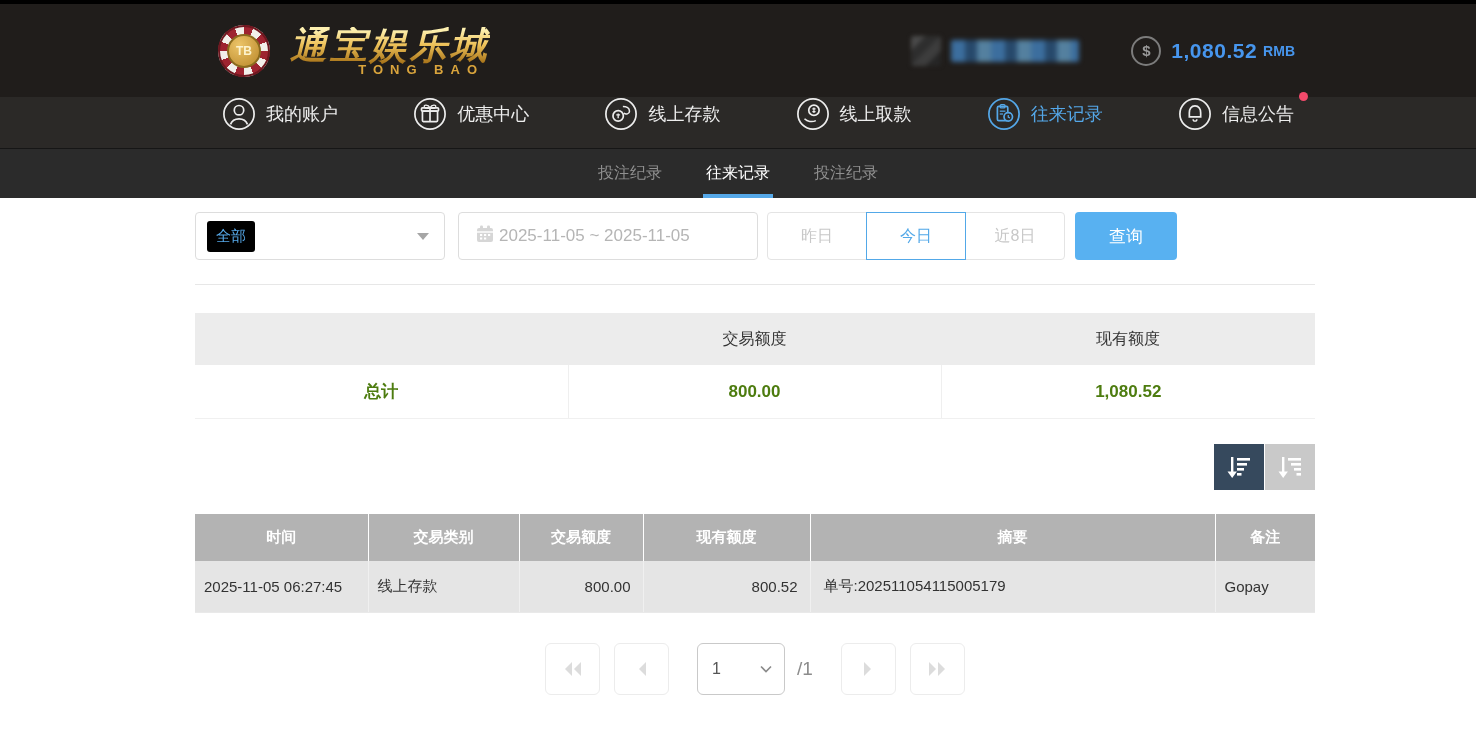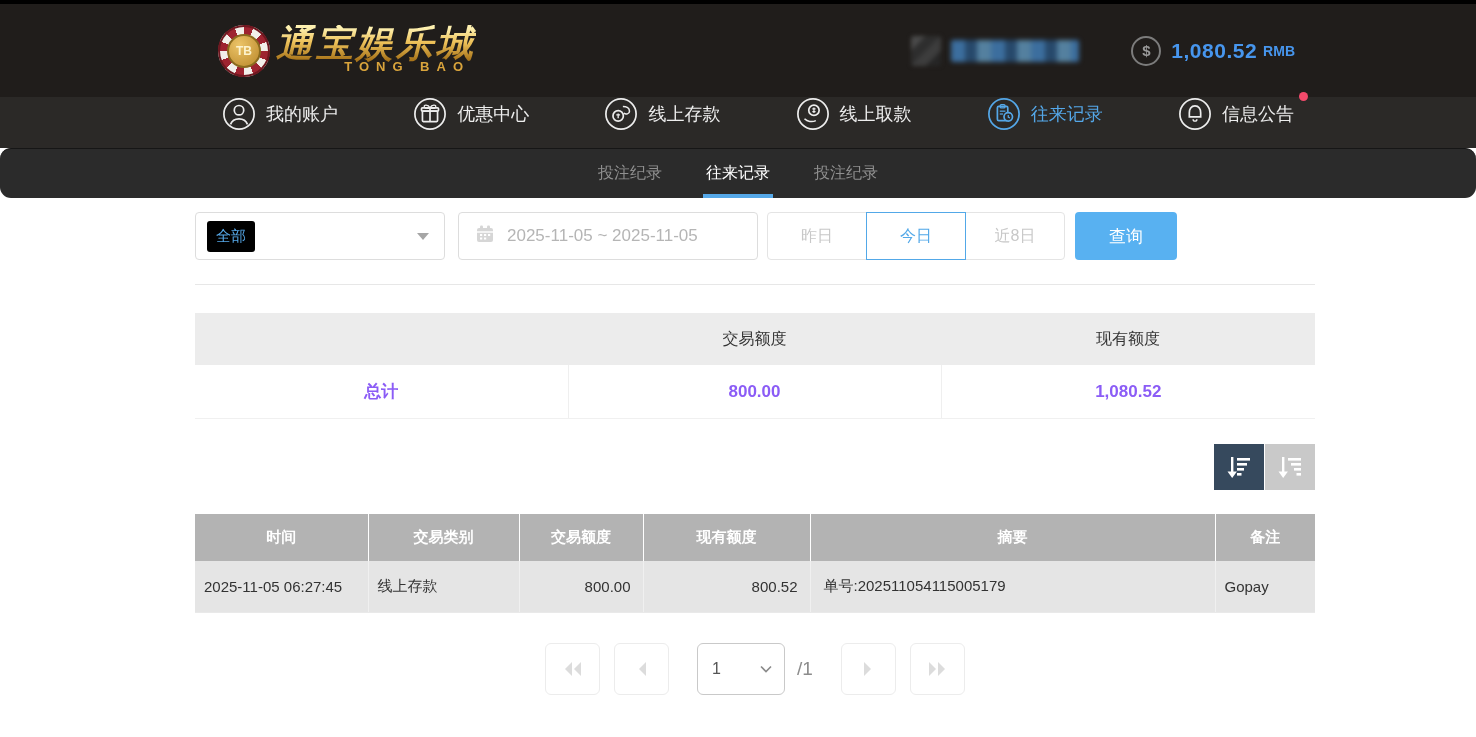--- a/index.html
+++ b/index.html
@@ -4,21 +4,21 @@
 <style>
   html,body{margin:0;padding:0;}
   body{
     width:1476px;height:737px;background:#fff;overflow:hidden;position:relative;
     font-family:"Liberation Sans","DejaVu Sans",sans-serif;
     -webkit-font-smoothing:antialiased;
   }
   .topstrip{height:4px;background:#000;}
   
   .app-header{height:93px;background:#201d1b;display:flex;align-items:center;justify-content:space-between;padding:0 181px 0 218px;}
-  .logo{display:flex;align-items:flex-start;gap:6px;cursor:pointer;}
+  .logo{display:flex;align-items:flex-end;gap:20px;cursor:pointer;}
   .chip{width:52px;height:52px;border-radius:50%;
     background:repeating-conic-gradient(#9e2330 0 22.5deg,#f2efea 22.5deg 45deg);
     display:flex;align-items:center;justify-content:center;box-shadow:0 0 0 2px #6d1820 inset;}
   .chip-inner{width:30px;height:30px;border-radius:50%;
     background:radial-gradient(circle at 35% 30%,#ecc468,#b9872a);
     border:2px solid #8a6a1e;color:#fdf3cd;font-size:12px;font-weight:bold;
     display:flex;align-items:center;justify-content:center;}
   .logo-text{display:flex;flex-direction:column;}
   .logo-title{font-family:"Liberation Serif","DejaVu Serif",serif;font-style:italic;font-weight:bold;
     font-size:37px;letter-spacing:3px;line-height:1.05;
@@ -34,42 +34,42 @@
     display:flex;align-items:center;justify-content:center;font-size:15px;font-weight:bold;margin-right:10px;}
   .balance-amount{color:#4796ee;font-size:21px;font-weight:bold;letter-spacing:.5px;}
   .balance-currency{color:#4796ee;font-size:14px;font-weight:bold;margin-left:6px;}
   
   .main-nav{height:51px;background:#2b2927;display:flex;align-items:flex-start;justify-content:space-between;padding:0 182px 0 222px;}
   .nav-item{display:flex;align-items:center;gap:10px;color:#ededed;font-size:18px;position:relative;cursor:pointer;white-space:nowrap;}
   .nav-item.active{color:#54a7e8;}
   .nav-item svg{display:block;}
   .badge-dot{position:absolute;top:-5px;right:-14px;width:9px;height:9px;border-radius:50%;background:#f24a6b;}
   
-  .subnav{height:49px;background:#2b2b2b;border-top:1px solid #161616;display:flex;align-items:stretch;justify-content:center;gap:38px;border-radius:11px;}
+  .subnav{height:49px;background:#2b2b2b;border-top:1px solid #161616;display:flex;align-items:stretch;justify-content:center;gap:38px;}
   .subtab{display:flex;align-items:center;color:#8f8f8f;font-size:16px;position:relative;padding:0 3px;cursor:pointer;}
   .subtab.active{color:#fff;}
   .subtab.active::after{content:'';position:absolute;left:0;right:0;bottom:0;height:4px;background:#55a8e8;}
   
   .content{width:1120px;margin-left:195px;}
   .filter-row{display:flex;margin-top:14px;height:48px;}
   .type-select{width:250px;border:1px solid #ddd;border-radius:4px;display:flex;align-items:center;justify-content:space-between;padding:0 15px 0 11px;cursor:pointer;background:#fff;box-sizing:border-box;}
   .type-tag{background:#000000;color:#55a8e8;font-size:15px;padding:6px 9px;border-radius:3px;}
   .caret-down{width:0;height:0;border-left:6px solid transparent;border-right:6px solid transparent;border-top:7px solid #a6a6a6;}
-  .date-field{width:300px;margin-left:13px;border:1px solid #ddd;border-radius:4px;display:flex;align-items:center;gap:12px;padding:0 16px;color:#b5b5b5;font-size:17px;cursor:pointer;background:#fff;box-sizing:border-box;white-space:nowrap;}
+  .date-field{width:300px;margin-left:13px;border:1px solid #ddd;border-radius:4px;display:flex;align-items:center;gap:4px;padding:0 16px;color:#b5b5b5;font-size:17px;cursor:pointer;background:#fff;box-sizing:border-box;white-space:nowrap;}
   .quick-group{display:flex;margin-left:9px;}
   .quick-btn{width:100px;border:1px solid #e4e4e4;background:#fff;color:#c8c8c8;font-size:16px;display:flex;align-items:center;justify-content:center;margin-left:-1px;cursor:pointer;box-sizing:border-box;position:relative;}
   .quick-btn:first-child{border-radius:4px 0 0 4px;margin-left:0;}
   .quick-btn:last-child{border-radius:0 4px 4px 0;}
   .quick-btn.active{border:1px solid #52a8e8;color:#52a8e8;z-index:2;}
   .search-btn{width:102px;margin-left:10px;background:#58b1f1;color:#fff;font-size:17px;border:none;border-radius:4px;display:flex;align-items:center;justify-content:center;cursor:pointer;}
   .divider{border-top:1px solid #e7e7e7;margin-top:24px;}
   
   .summary-table{width:100%;margin-top:28px;border-collapse:collapse;table-layout:fixed;}
   .summary-table th{background:#ececec;height:50px;font-weight:400;color:#333;font-size:16px;text-align:center;}
-  .summary-table td{height:51px;text-align:center;color:#8b5cf6;font-size:17px;font-weight:600;border-bottom:1px solid #f0f0f0;}
+  .summary-table td{height:51px;text-align:center;color:#4d7c0f;font-size:17px;font-weight:600;border-bottom:1px solid #f0f0f0;}
   .summary-table td:not(:last-child){border-right:1px solid #efefef;}
   
   .sort-row{display:flex;justify-content:flex-end;margin-top:25px;}
   .sort-btn{width:50px;height:46px;display:flex;align-items:center;justify-content:center;cursor:pointer;}
   .sort-btn.desc{background:#36495d;}
   .sort-btn.asc{background:#c9c9c9;margin-left:1px;}
   
   .records-table{width:100%;margin-top:24px;border-collapse:collapse;table-layout:fixed;}
   .records-table th{background:#b3b3b3;color:#fff;height:45px;font-size:15px;font-weight:700;text-align:center;}
   .records-table th:not(:last-child){border-right:1px solid #fff;}

